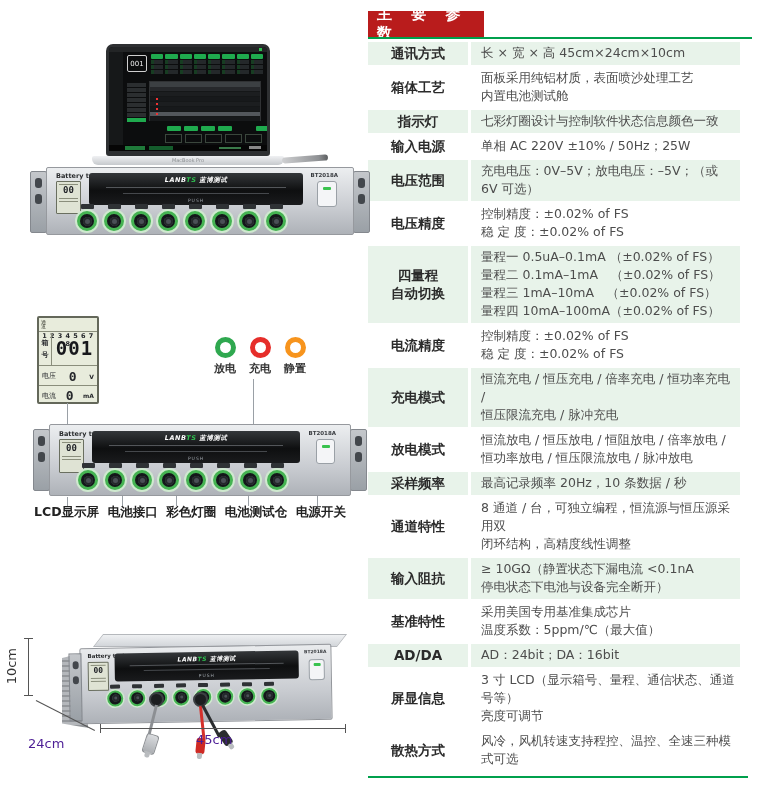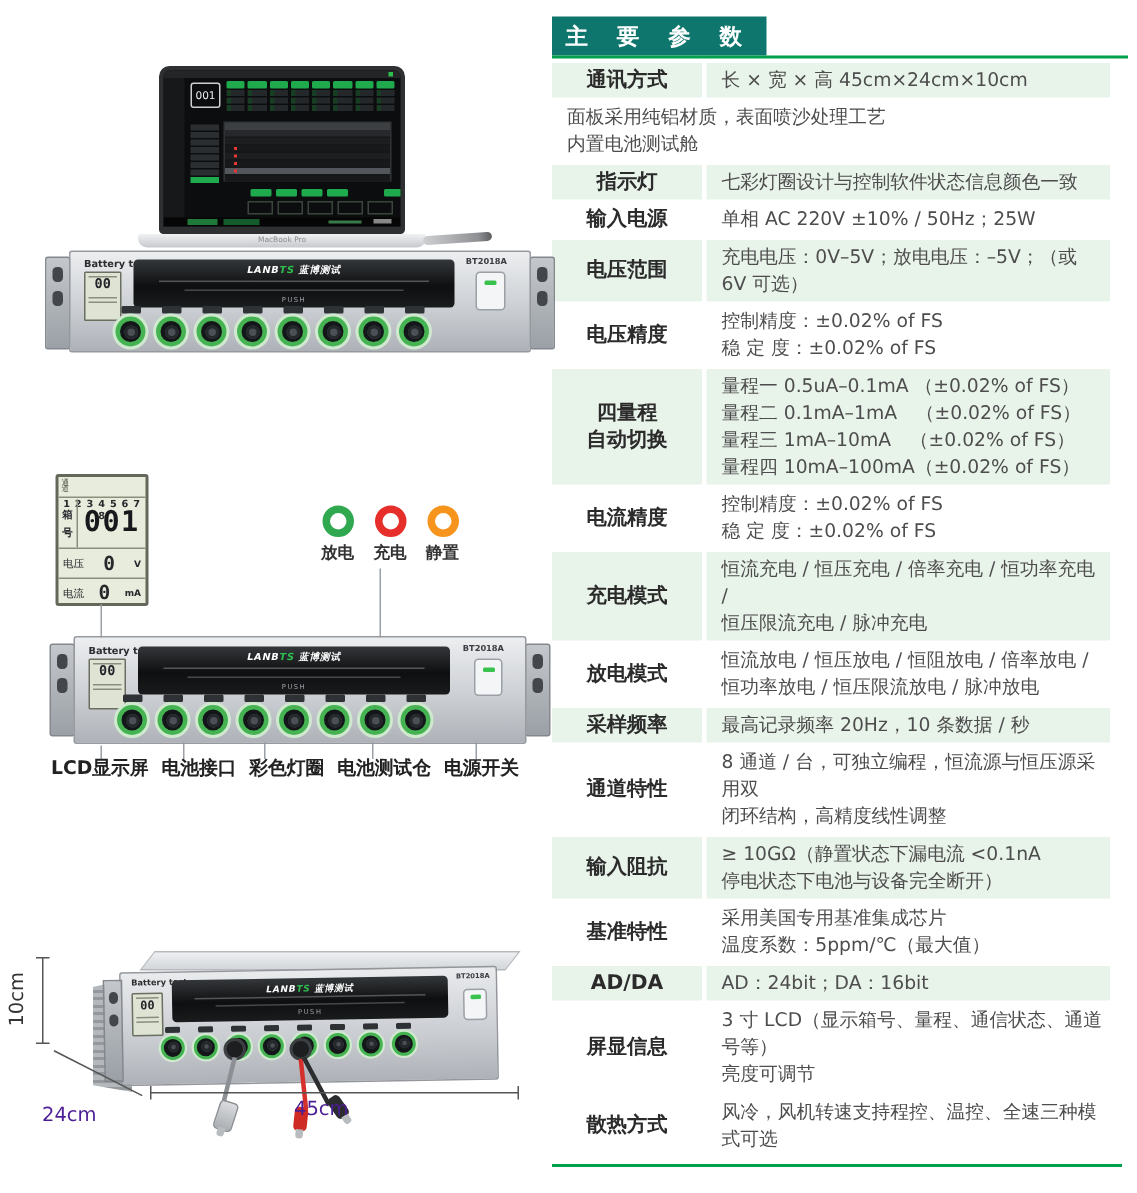--- a/index.html
+++ b/index.html
@@ -1,22 +1,22 @@
 <!DOCTYPE html>
 <html><head>
 <meta charset="utf-8">
 <style>
   * { margin:0; padding:0; box-sizing:border-box; }
   html,body { background:#fff; }
   body { font-family:"DejaVu Sans","Liberation Sans",sans-serif; }
   .page { position:relative; width:758px; height:795px; background:#fff; overflow:hidden; }
 
   
-  .params-badge { position:absolute; left:368px; top:11px; width:143px; height:26px;
-    background:#0f766e; color:#fff; font-size:15px; font-weight:bold; letter-spacing:7px;
+  .params-badge { position:absolute; left:368px; top:11px; width:116px; height:26px;
+    background:#b91c1c; color:#fff; font-size:15px; font-weight:bold; letter-spacing:7px;
     display:flex; align-items:center; padding-left:9px; }
   .top-rule { position:absolute; left:368px; top:37px; width:384px; height:2px; background:#00a04c; }
   .spec-table { position:absolute; left:368px; top:42px; width:372px; }
   .spec-row { display:flex; column-gap:3px; margin-bottom:2px; }
   .spec-row.odd .spec-label, .spec-row.odd .spec-value { background:#e8f3ea; }
   .spec-row.even .spec-label, .spec-row.even .spec-value { background:#ffffff; }
   .spec-label { width:100px; flex:0 0 100px; display:flex; align-items:center; justify-content:center;
     text-align:center; font-weight:bold; font-size:13.5px; color:#2b2b2b;
     line-height:18px; white-space:pre-line; padding:2px 1px 3px; }
   .spec-value { flex:1; display:flex; align-items:center; font-size:12.5px; color:#4d4d4d;
@@ -154,20 +154,21 @@
 <div class="page">
 
   <div class="params-badge">主 要 参 数</div>
   <div class="top-rule"></div>
   <div class="spec-table">
       <div class="spec-row odd">
       <div class="spec-label">通讯方式</div>
       <div class="spec-value">长 × 宽 × 高 45cm×24cm×10cm</div>
     </div>
       <div class="spec-row even">
+      <div class="spec-label">箱体工艺</div>
       <div class="spec-value">面板采用纯铝材质，表面喷沙处理工艺
 内置电池测试舱</div>
     </div>
       <div class="spec-row odd">
       <div class="spec-label">指示灯</div>
       <div class="spec-value">七彩灯圈设计与控制软件状态信息颜色一致</div>
     </div>
       <div class="spec-row even">
       <div class="spec-label">输入电源</div>
       <div class="spec-value">单相 AC 220V ±10% / 50Hz；25W</div>

